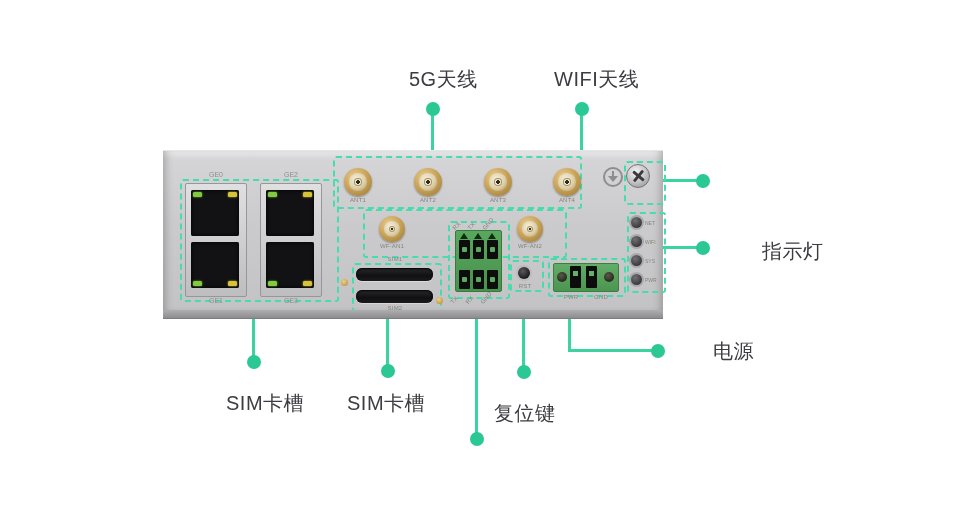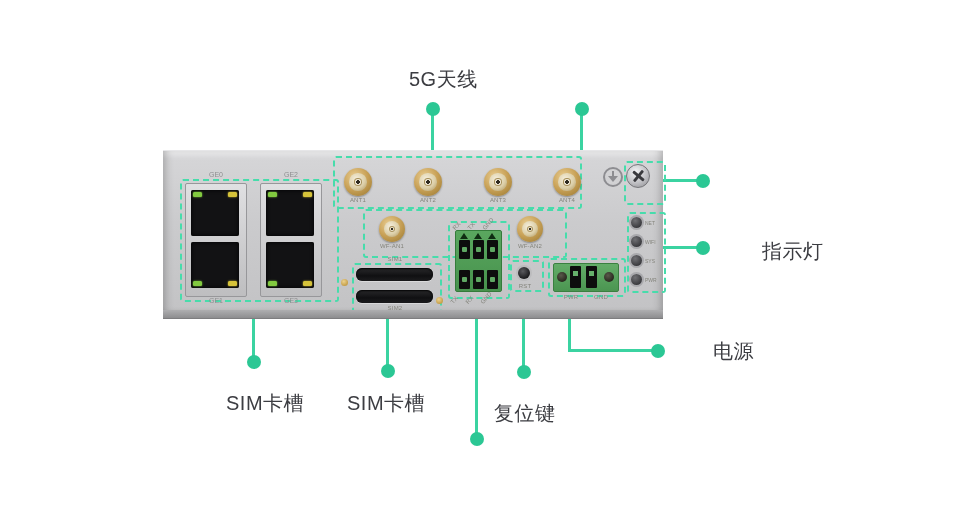--- a/index.html
+++ b/index.html
@@ -85,20 +85,21 @@
     background:radial-gradient(circle at 38% 32%,#717175,#3a3a3e 72%);
     box-shadow:0 0 0 2px #a9a9ad,0 1px 1px rgba(0,0,0,.3);}
   .led-label{position:absolute;font-size:5px;color:#84847c;}
 </style>
 </head>
 <body>
 
 <div class="stage">
 
   <div class="callout-label" style="left:409px;top:66px;">5G天线</div>
+  <div class="callout-label" style="left:554px;top:66px;">WIFI天线</div>
   <div class="callout-label" style="left:762px;top:238px;">指示灯</div>
   <div class="callout-label" style="left:713px;top:338px;">电源</div>
   <div class="callout-label" style="left:226px;top:390px;">SIM卡槽</div>
   <div class="callout-label" style="left:347px;top:390px;">SIM卡槽</div>
   <div class="callout-label" style="left:494px;top:400px;">复位键</div>
 
   <div class="line v" style="left:431px;top:109px;height:48px;"></div>
   <div class="dot" style="left:426px;top:102px;"></div>
 
   <div class="line v" style="left:580px;top:109px;height:120px;"></div>

